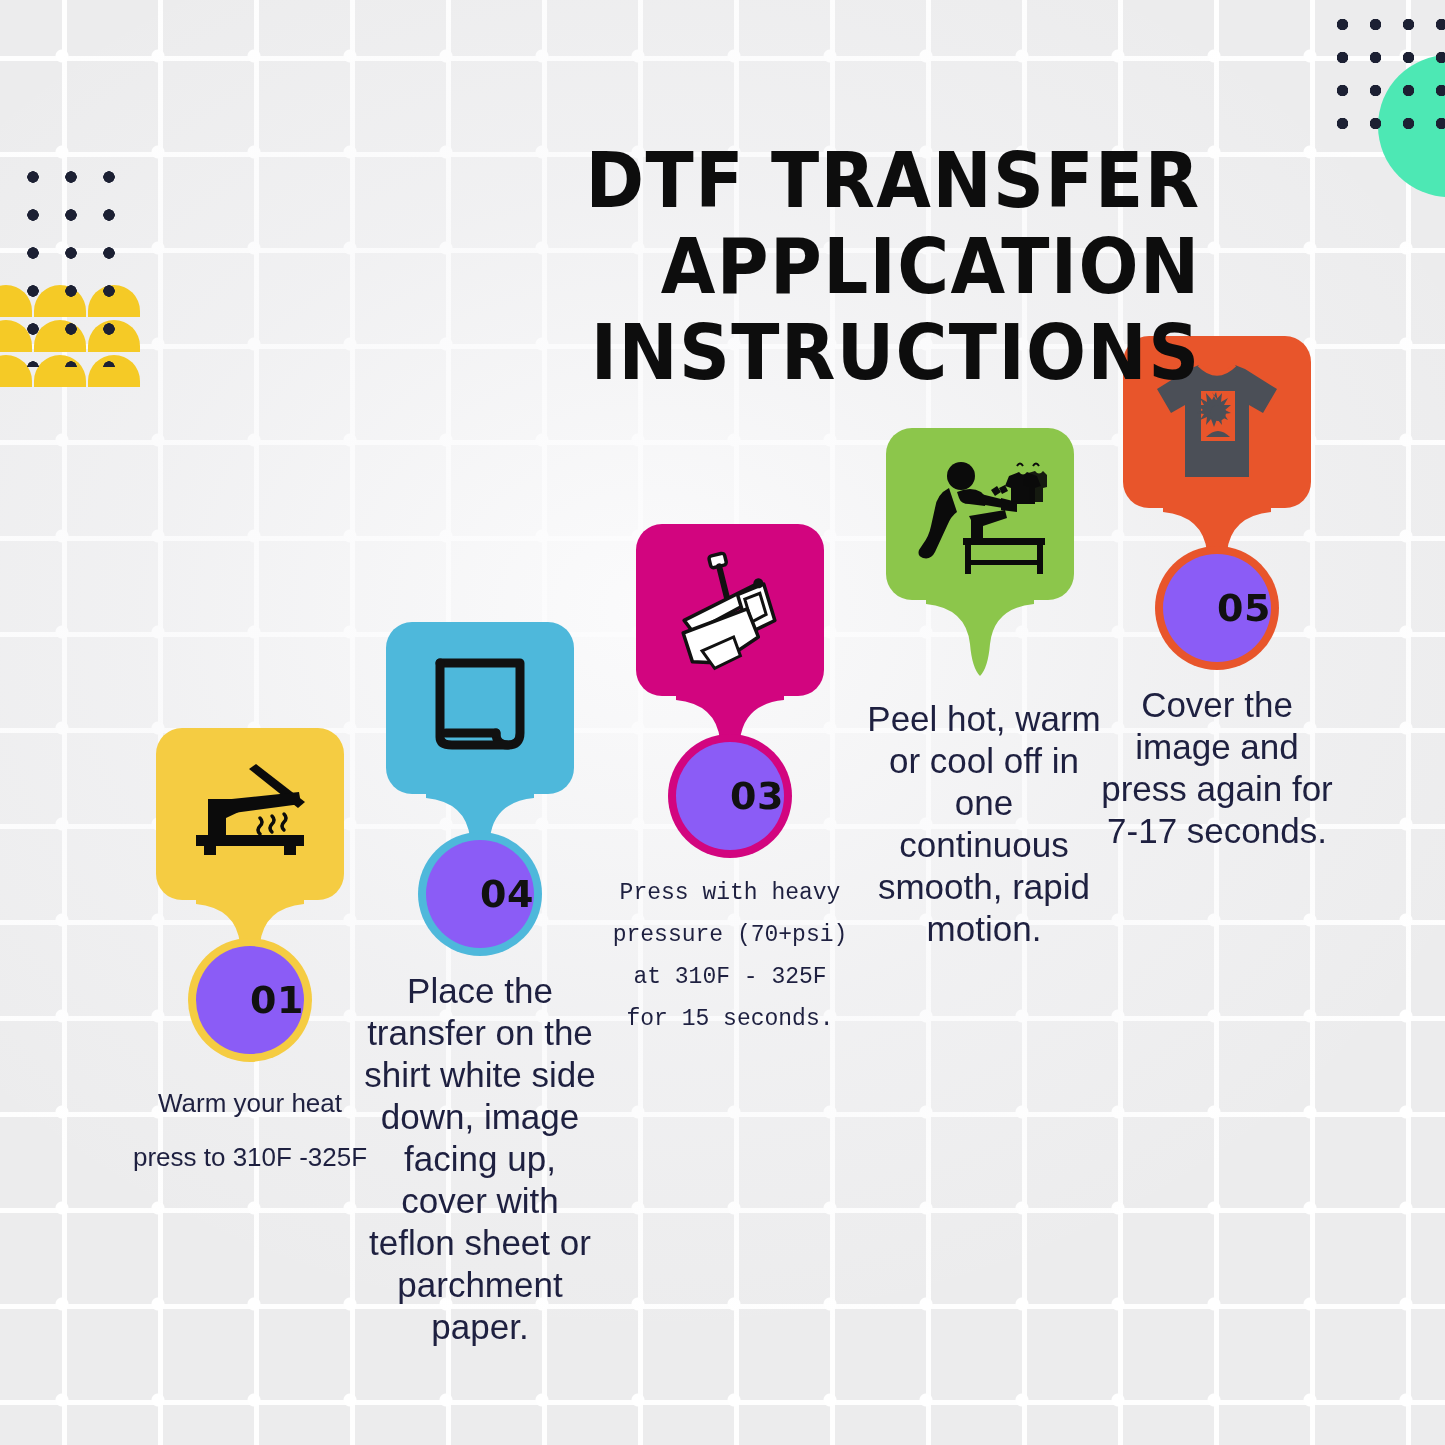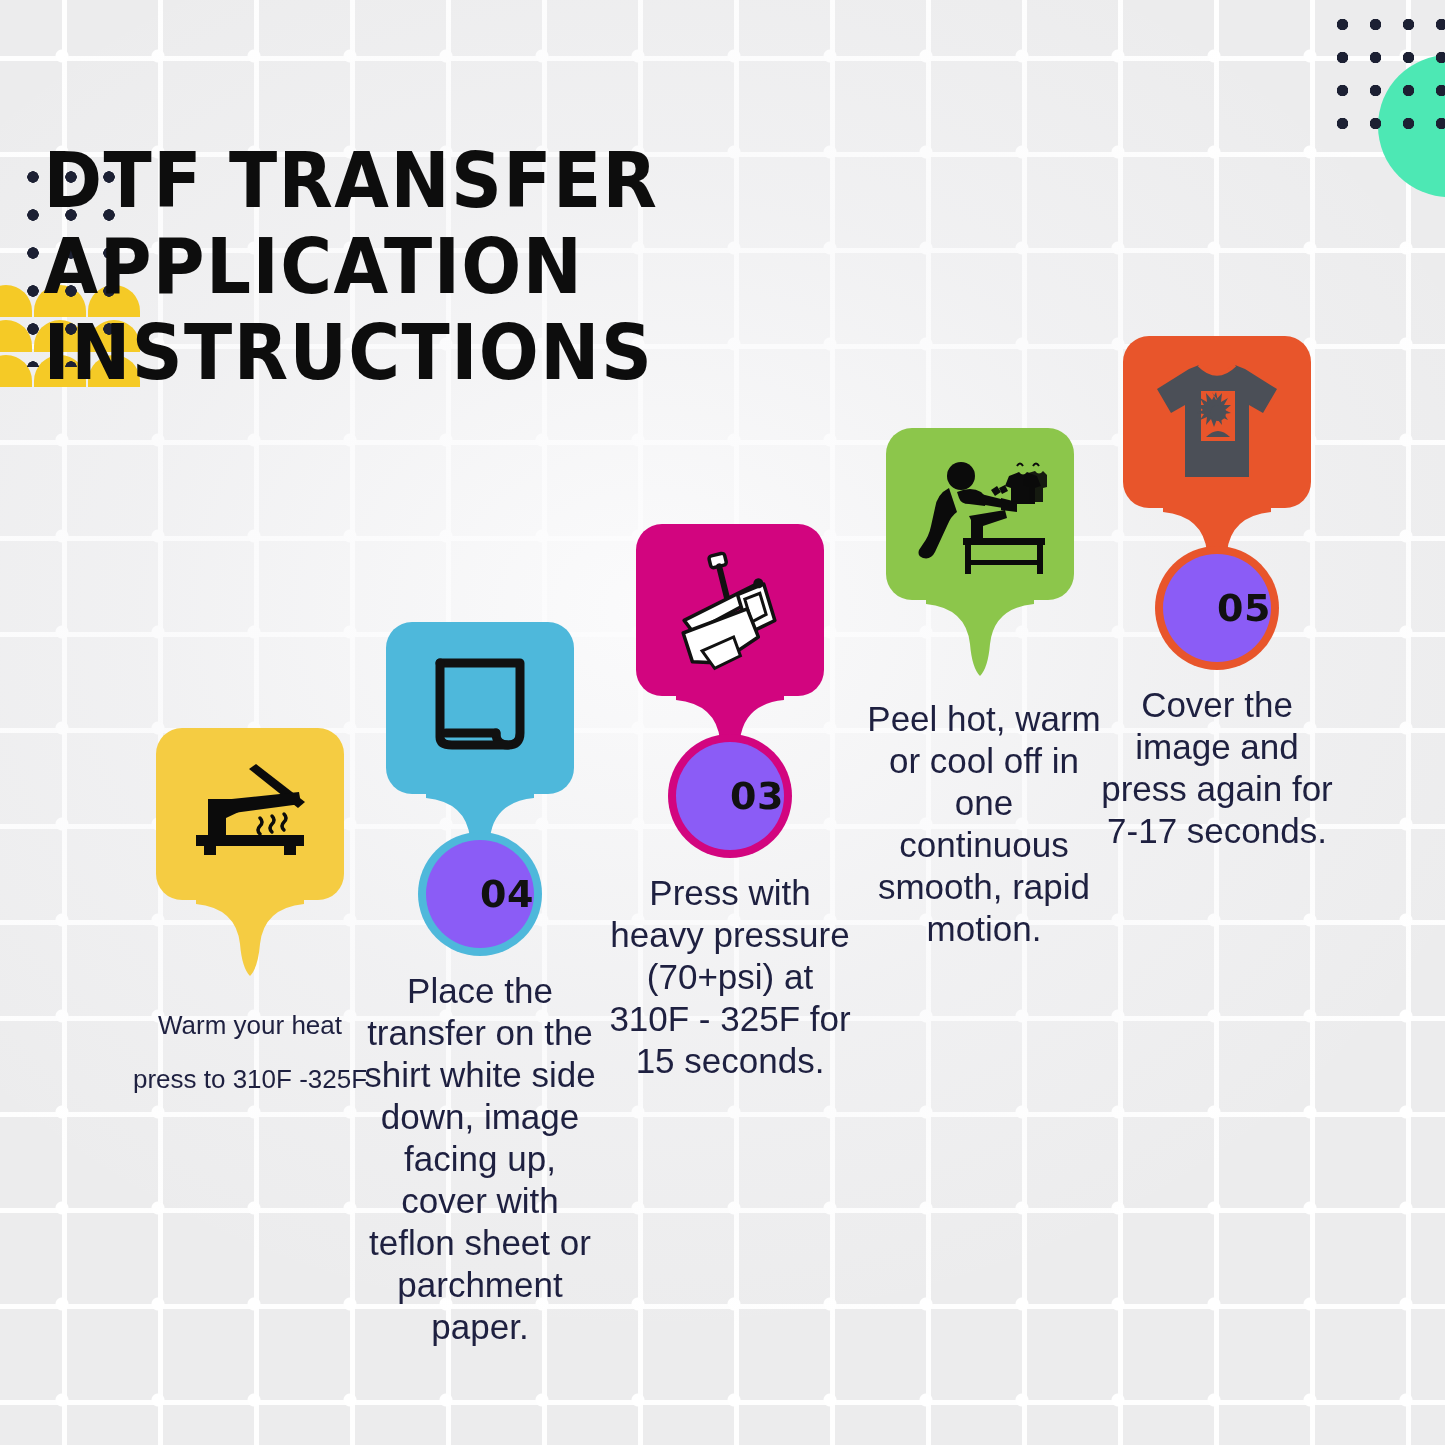--- a/index.html
+++ b/index.html
@@ -77,21 +77,21 @@
     background: #F5CA26;
     border-radius: 52px 52px 0 0;
     margin-right: 2px;
   }
 
   
   #title {
     position: absolute;
     left: 0; top: 138px;
     width: 1244px;
-    text-align: left;
+    text-align: right;
     z-index: 5;
   }
   #title .line {
     display: block;
     font-family: "DejaVu Sans", sans-serif;
     font-weight: 700;
     font-size: 76px;
     letter-spacing: 1.5px;
     line-height: 86px;
     color: #0d0d0d;
@@ -169,21 +169,21 @@
 
   
   #step-1 { left: 125px; top: 728px; }
   #step-2 { left: 355px; top: 622px; }
   #step-3 { left: 605px; top: 524px; }
   #step-4 { left: 855px; top: 428px; }
   #step-5 { left: 1092px; top: 336px; }
 
   #step-1 .caption { font-size: 26px; line-height: 54px; }
   #step-2 .caption { font-size: 35px; line-height: 42px; }
-  #step-3 .caption { font-size: 35px; line-height: 42px; }
+  #step-3 .caption { font-size: 23px; line-height: 42px; font-family: Liberation Mono, monospace; }
   #step-4 .caption { font-size: 35px; line-height: 42px; margin-left: 8px; }
   #step-5 .caption { font-size: 35px; line-height: 42px; }
 </style>
 </head>
 <body>
 
 <div id="bg-grid"></div>
 <div id="bg-diamonds"></div>
 <div id="bg-vignette"></div>
 
@@ -231,20 +231,23 @@
             <path d="M86 54 q4 4 0 8 q-4 4 0 8" stroke="#0b0b0b" stroke-width="3.4" fill="none" stroke-linecap="round"></path>
             <path d="M98 52 q4 4 0 8 q-4 4 0 8" stroke="#0b0b0b" stroke-width="3.4" fill="none" stroke-linecap="round"></path>
           </g>
         </svg>
       </div>
       <div class="neck">
         <svg width="120" height="78" viewBox="0 0 120 78">
           <path d="M6 0 H114 V6 Q74 10 70 46 Q68 70 60 78 Q52 70 50 46 Q46 10 6 6 Z" fill="#F5CC42"></path>
         </svg>
       </div>
+      <div class="bubble" style="box-shadow:0 0 0 8px #F5CC42">
+        <span>01</span>
+      </div>
     </div>
     <div class="caption">Warm your heat press to 310F -325F</div>
   </div>
 
   <div class="step" id="step-2">
     <div class="step-visual">
       <div class="card" style="background:#4EB8DB">
         <svg width="108" height="106" viewBox="0 0 108 106">
           <g fill="none" stroke="#111111" stroke-width="9" stroke-linejoin="round" stroke-linecap="round">
             <path d="M14 8 H94 V78 Q94 90 82 90 Q70 90 70 78"></path>

